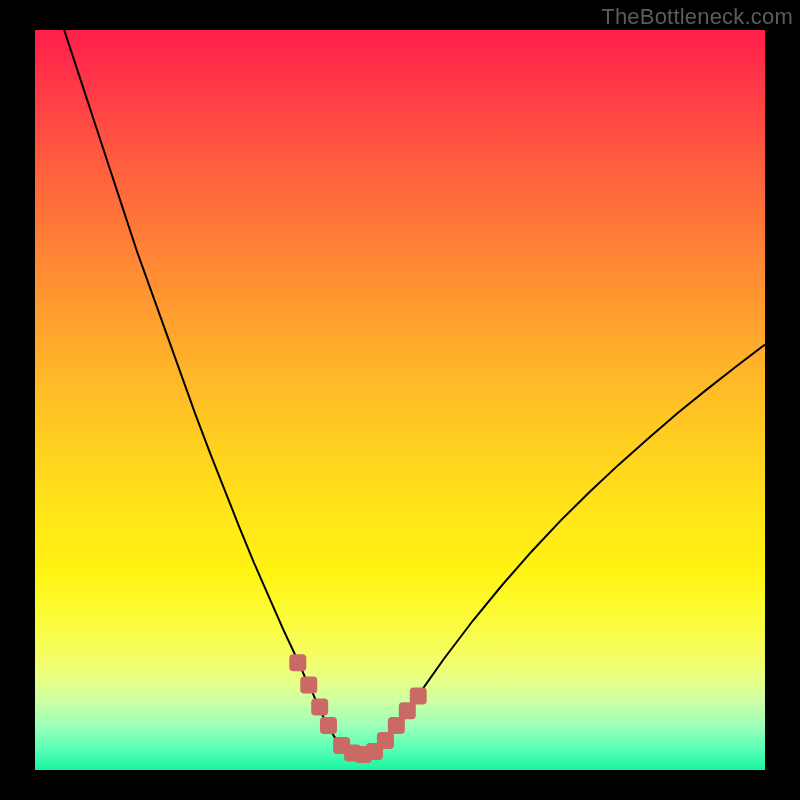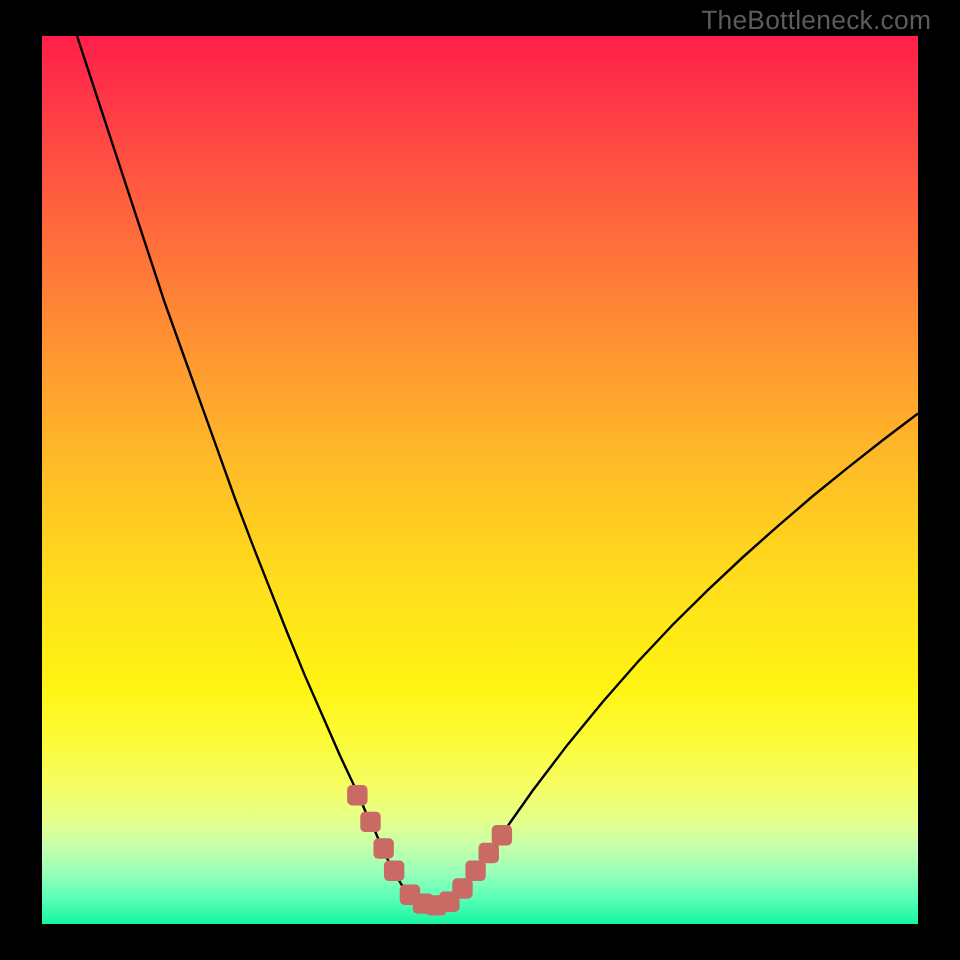--- a/index.html
+++ b/index.html
@@ -15,21 +15,21 @@
     position: absolute;
     top: 0;
     left: 0;
     width: 800px;
     height: 800px;
     background: #000;
   }
   .watermark {
     position: absolute;
     top: 4px;
-    right: 24px;
+    right: 7px;
     color: #5c5c5c;
     font-size: 22px;
     font-weight: 500;
     z-index: 50;
     letter-spacing: 0.2px;
   }
   .plot {
     position: absolute;
     left: 35px;
     top: 30px;

